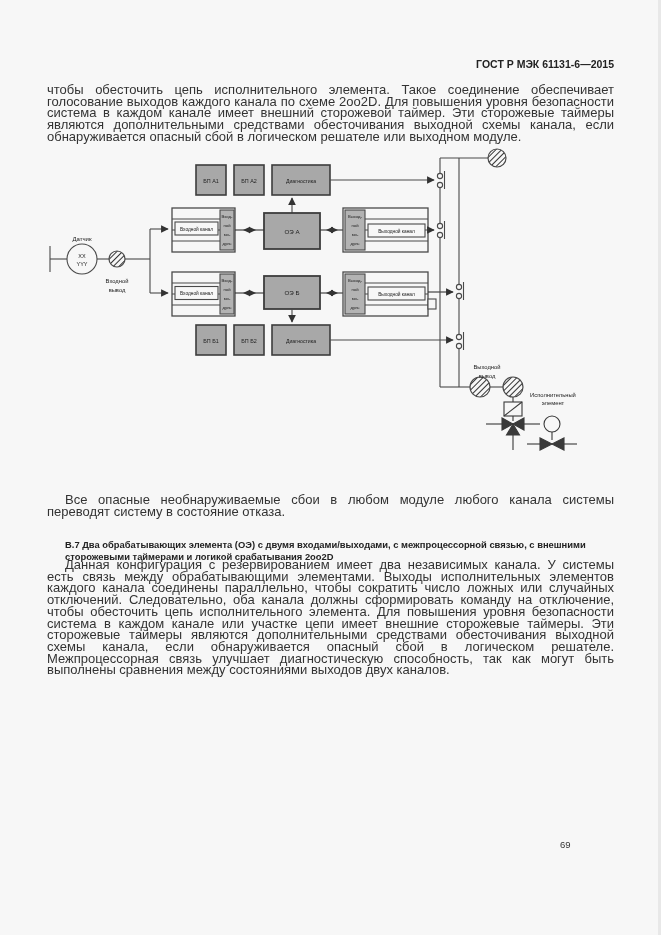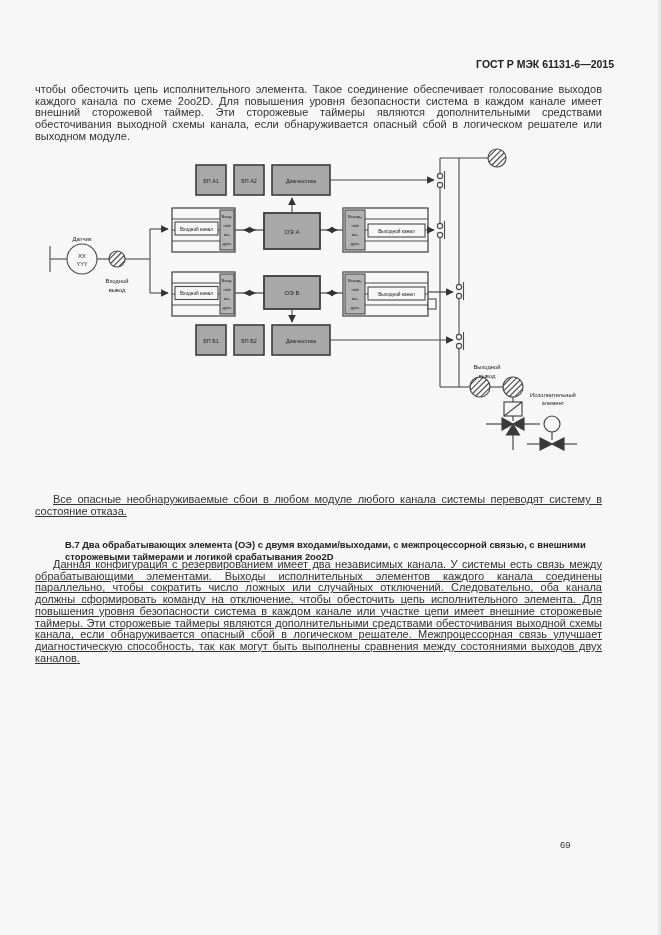--- a/index.html
+++ b/index.html
@@ -2,23 +2,23 @@
 <html><head>
 <meta charset="utf-8">
 <style>
   html,body{margin:0;padding:0;background:#e8e8e8;}
   .page{
     position:relative;width:658px;height:935px;background:#f7f7f7;
     font-family:"Liberation Sans",sans-serif;color:#333;overflow:hidden;
   }
   .hdr{position:absolute;top:58px;left:47px;width:567px;text-align:right;
        font-size:10.5px;font-weight:bold;color:#222;}
-  .para{position:absolute;left:35px;width:567px;font-size:11px;line-height:11.7px;
+  .para{position:absolute;left:47px;width:567px;font-size:13px;line-height:11.7px;
         text-align:justify;color:#333;}
-  .para.indent{text-indent:18px;text-decoration:underline;}
+  .para.indent{text-indent:18px;}
   .caption{position:absolute;left:47px;width:567px;font-size:9.4px;line-height:11.5px;
         text-align:center;color:#333;}
   .b7head{position:absolute;left:47px;width:552px;padding-left:18px;font-size:9.4px;
         line-height:11.8px;font-weight:bold;color:#222;text-align:left;box-sizing:border-box;margin-top:12px;}
   .pagenum{position:absolute;left:560px;top:839px;width:20px;font-size:9.5px;color:#333;}
   svg{position:absolute;left:40px;top:145px;}
   svg text{font-family:"Liberation Sans",sans-serif;fill:#222;}
 </style>
 </head>
 <body>

